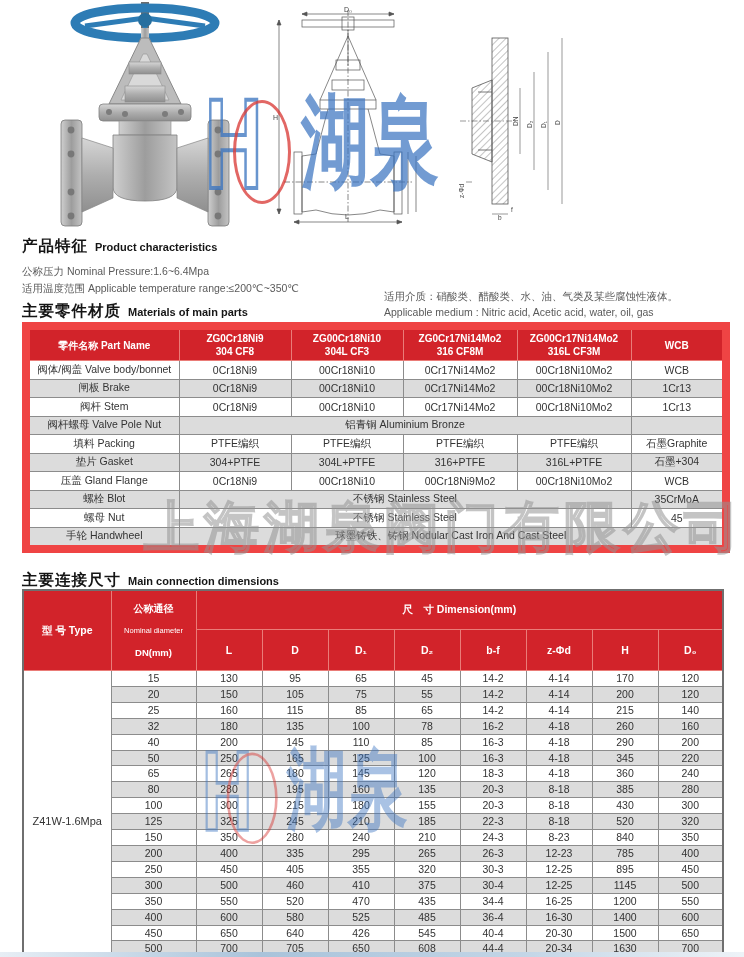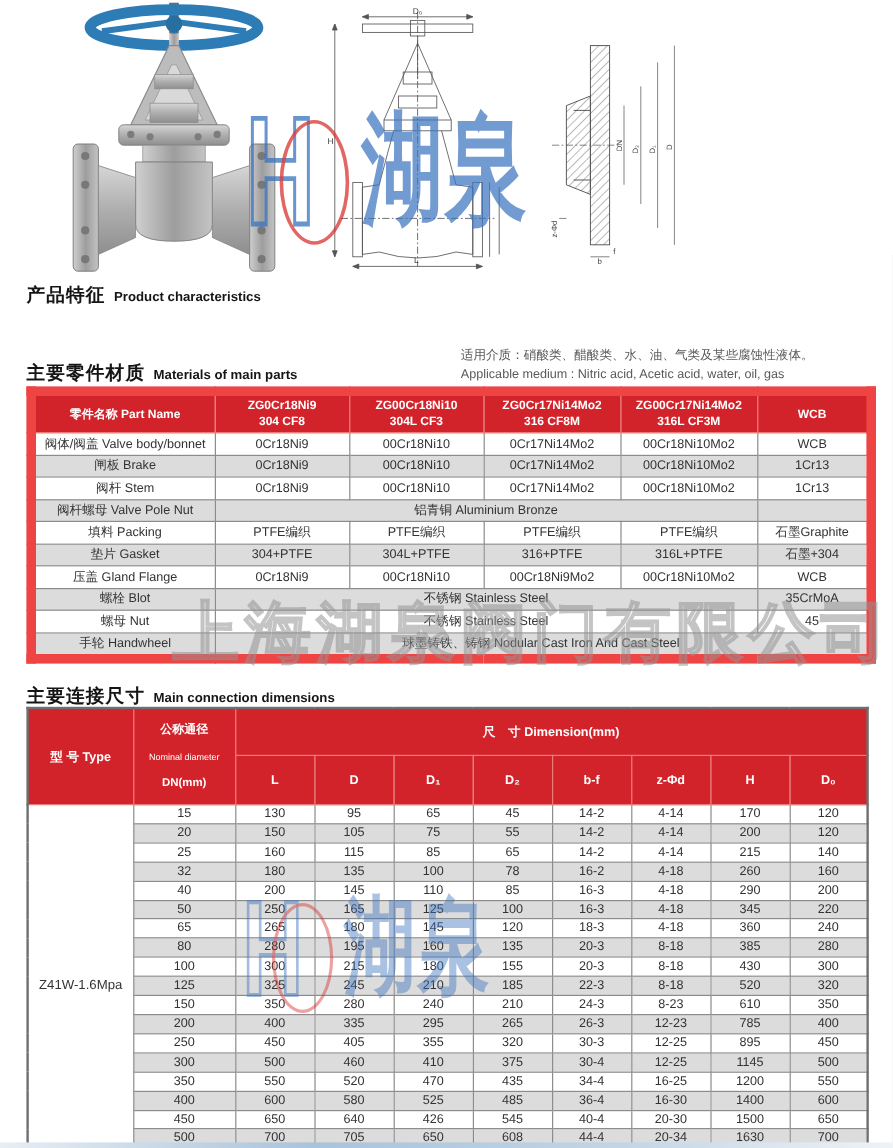--- a/index.html
+++ b/index.html
@@ -196,20 +196,24 @@
 
     <div class="logo-mark logo-top">
       <span class="logo-h">H</span>
       <span class="logo-ellipse"></span>
       <span class="logo-cn">湖泉</span>
     </div>
   </div>
 
   <div class="sec-heading" style="top:236px">
     <span class="h-zh">产品特征</span><span class="h-en">Product characteristics</span>
+  </div>
+  <div class="info-left">
+    <div>公称压力  Nominal Pressure:1.6~6.4Mpa</div>
+    <div>适用温度范围 Applicable temperature range:≤200℃~350℃</div>
   </div>
   <div class="info-right">
     <div>适用介质：硝酸类、醋酸类、水、油、气类及某些腐蚀性液体。</div>
     <div>Applicable medium : Nitric acid,  Acetic acid,  water,  oil,  gas</div>
     <div class="center">and some corrosive liquid.</div>
   </div>
 
   <div class="sec-heading" style="top:301px">
     <span class="h-zh">主要零件材质</span><span class="h-en">Materials of main parts</span>
   </div>
@@ -461,21 +465,21 @@
           <td>320</td>
         </tr>
         <tr>
           <td>150</td>
           <td>350</td>
           <td>280</td>
           <td>240</td>
           <td>210</td>
           <td>24-3</td>
           <td>8-23</td>
-          <td>610</td>
+          <td>840</td>
           <td>350</td>
         </tr>
         <tr class="alt">
           <td>200</td>
           <td>400</td>
           <td>335</td>
           <td>295</td>
           <td>265</td>
           <td>26-3</td>
           <td>12-23</td>

